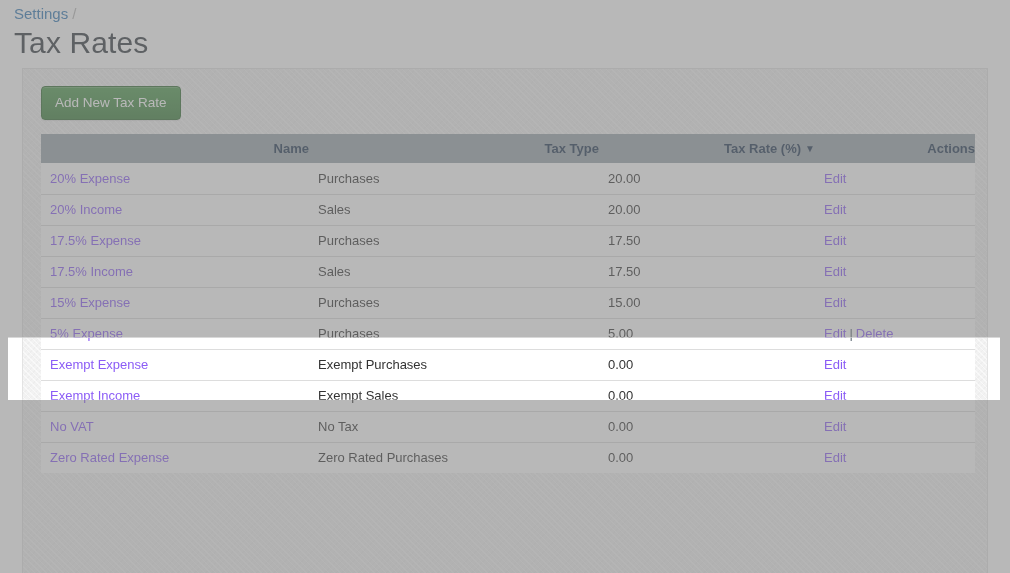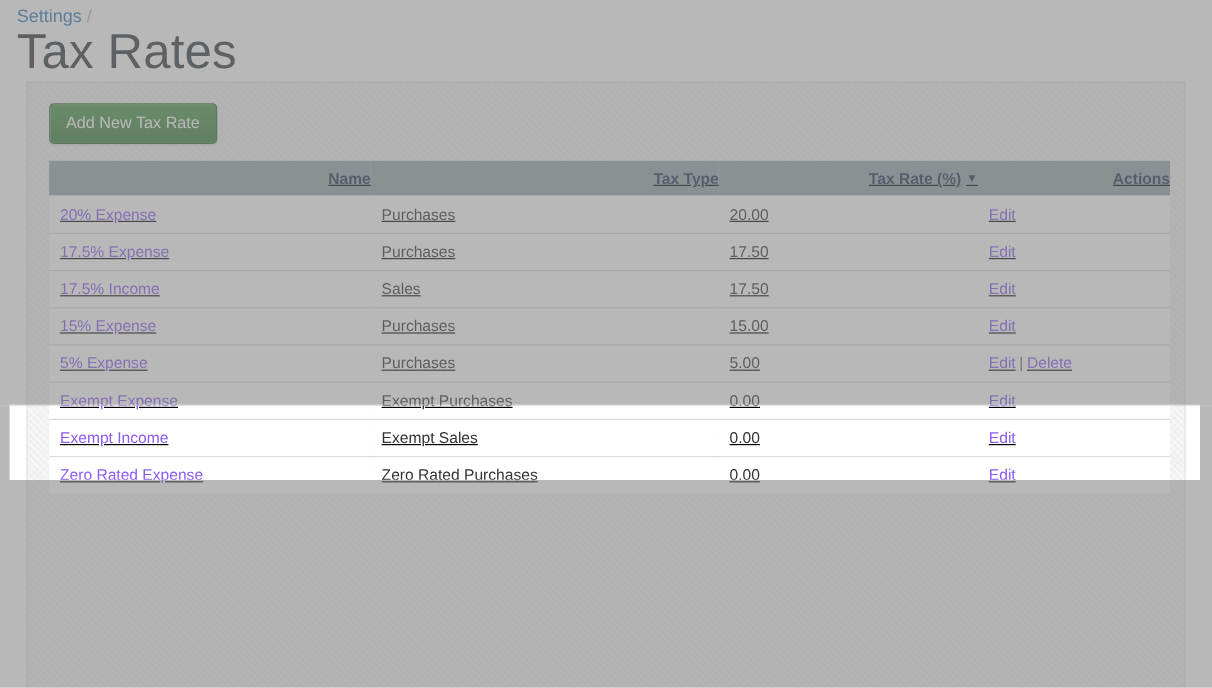--- a/index.html
+++ b/index.html
@@ -33,41 +33,40 @@
     text-decoration: none;
   }
   .breadcrumb .sep {
     color: #b9b9b9;
     margin-left: 4px;
   }
 
   .page-title {
     position: absolute;
     left: 14px; top: 26px;
-    font-size: 41px;
+    font-size: 30px;
     line-height: 34px;
     font-weight: normal;
     color: #333a40;
     margin: 0;
     letter-spacing: 0.1px;
   }
 
   
   .panel {
     position: absolute;
     left: 22px; top: 68px;
     width: 966px;
     height: 505px;
     background: #f2f2f2;
     background-image:
       repeating-linear-gradient(45deg, rgba(255,255,255,.55) 0 1px, rgba(0,0,0,0) 1px 4px),
       repeating-linear-gradient(-45deg, rgba(0,0,0,.018) 0 1px, rgba(0,0,0,0) 1px 4px);
     border: 1px solid #e3e3e3;
     border-bottom: none;
-    text-decoration: underline;
   }
 
   .panel-body { padding: 14px 18px 0 18px; }
 
   
   .btn-add {
     display: inline-block;
     margin: 3px 0 14px 0;
     padding: 7px 13px 8px 13px;
     font-size: 13.5px;
@@ -182,20 +181,26 @@
           </tr>
         </thead>
         <tbody id="tbody">
             <tr>
               <td><a class="tlink" href="#">20% Expense</a></td>
               <td>Purchases</td>
               <td>20.00</td>
               <td><a class="tlink" href="#">Edit</a></td>
             </tr>
             <tr>
+              <td><a class="tlink" href="#">20% Income</a></td>
+              <td>Sales</td>
+              <td>20.00</td>
+              <td><a class="tlink" href="#">Edit</a></td>
+            </tr>
+            <tr>
               <td><a class="tlink" href="#">17.5% Expense</a></td>
               <td>Purchases</td>
               <td>17.50</td>
               <td><a class="tlink" href="#">Edit</a></td>
             </tr>
             <tr>
               <td><a class="tlink" href="#">17.5% Income</a></td>
               <td>Sales</td>
               <td>17.50</td>
               <td><a class="tlink" href="#">Edit</a></td>
@@ -214,20 +219,26 @@
             </tr>
             <tr>
               <td><a class="tlink" href="#">Exempt Expense</a></td>
               <td>Exempt Purchases</td>
               <td>0.00</td>
               <td><a class="tlink" href="#">Edit</a></td>
             </tr>
             <tr>
               <td><a class="tlink" href="#">Exempt Income</a></td>
               <td>Exempt Sales</td>
+              <td>0.00</td>
+              <td><a class="tlink" href="#">Edit</a></td>
+            </tr>
+            <tr>
+              <td><a class="tlink" href="#">No VAT</a></td>
+              <td>No Tax</td>
               <td>0.00</td>
               <td><a class="tlink" href="#">Edit</a></td>
             </tr>
             <tr>
               <td><a class="tlink" href="#">Zero Rated Expense</a></td>
               <td>Zero Rated Purchases</td>
               <td>0.00</td>
               <td><a class="tlink" href="#">Edit</a></td>
             </tr>
           </tbody>

